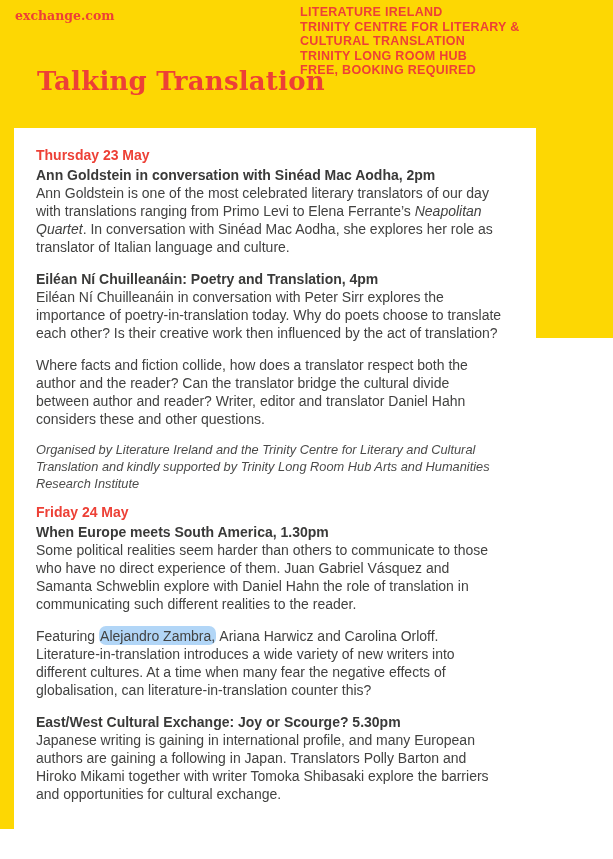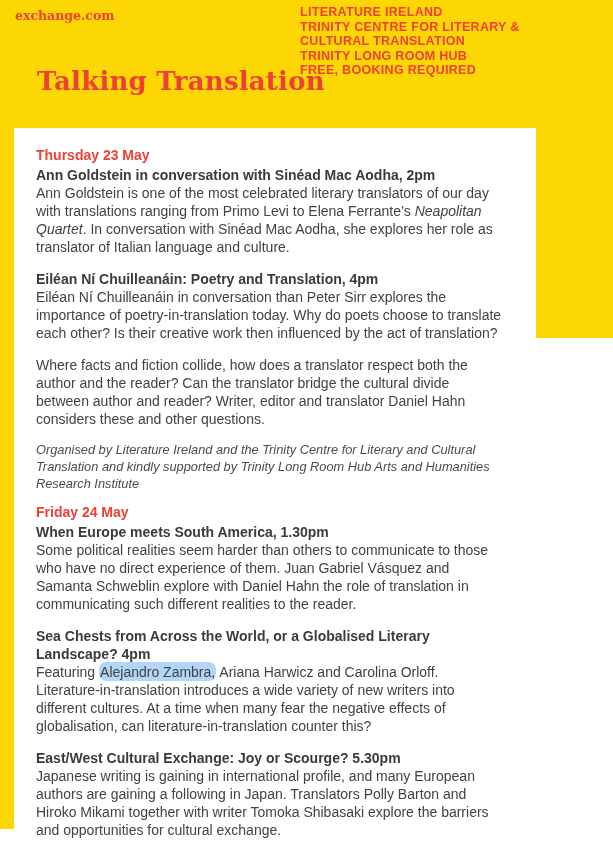--- a/index.html
+++ b/index.html
@@ -80,40 +80,39 @@
   <div class="day-section">
     <p class="day-label">Thursday 23 May</p>
 
     <div class="event">
       <p class="event-title">Ann Goldstein in conversation with Sinéad Mac Aodha, 2pm</p>
       <p class="event-body"><span>Ann Goldstein is one of the most celebrated literary translators of our day with translations ranging from Primo Levi to Elena Ferrante’s </span><span class="book-italic">Neapolitan Quartet</span><span>. In conversation with Sinéad Mac Aodha, she explores her role as translator of Italian language and culture.</span></p>
     </div>
 
     <div class="event">
       <p class="event-title">Eiléan Ní Chuilleanáin: Poetry and Translation, 4pm</p>
-      <p class="event-body">Eiléan Ní Chuilleanáin in conversation than Peter Sirr explores the importance of poetry-in-translation today. Why do poets choose to translate each other? Is their creative work then influenced by the act of translation?</p>
+      <p class="event-body">Eiléan Ní Chuilleanáin in conversation with Peter Sirr explores the importance of poetry-in-translation today. Why do poets choose to translate each other? Is their creative work then influenced by the act of translation?</p>
     </div>
 
     <div class="event">
       <p class="event-body">Where facts and fiction collide, how does a translator respect both the author and the reader? Can the translator bridge the cultural divide between author and reader? Writer, editor and translator Daniel Hahn considers these and other questions.</p>
     </div>
 
     <p class="credit">Organised by Literature Ireland and the Trinity Centre for Literary and Cultural Translation and kindly supported by Trinity Long Room Hub Arts and Humanities Research Institute</p>
   </div>
 
   <div class="day-section">
     <p class="day-label">Friday 24 May</p>
 
     <div class="event">
       <p class="event-title">When Europe meets South America, 1.30pm</p>
       <p class="event-body">Some political realities seem harder than others to communicate to those who have no direct experience of them. Juan Gabriel Vásquez and Samanta Schweblin explore with Daniel Hahn the role of translation in communicating such different realities to the reader.</p>
     </div>
 
     <div class="event">
-      <p class="event-title">Sea Chests from Across the World, or a Globalised Literary Landscape? 4pm</p>
       <p class="event-body"><span>Featuring </span><span class="text-selection">Alejandro Zambra,</span><span> Ariana Harwicz and Carolina Orloff. Literature-in-translation introduces a wide variety of new writers into different cultures. At a time when many fear the negative effects of globalisation, can literature-in-translation counter this?</span></p>
     </div>
 
     <div class="event">
       <p class="event-title">East/West Cultural Exchange: Joy or Scourge? 5.30pm</p>
       <p class="event-body">Japanese writing is gaining in international profile, and many European authors are gaining a following in Japan. Translators Polly Barton and Hiroko Mikami together with writer Tomoka Shibasaki explore the barriers and opportunities for cultural exchange.</p>
     </div>
 
   </div>
 

